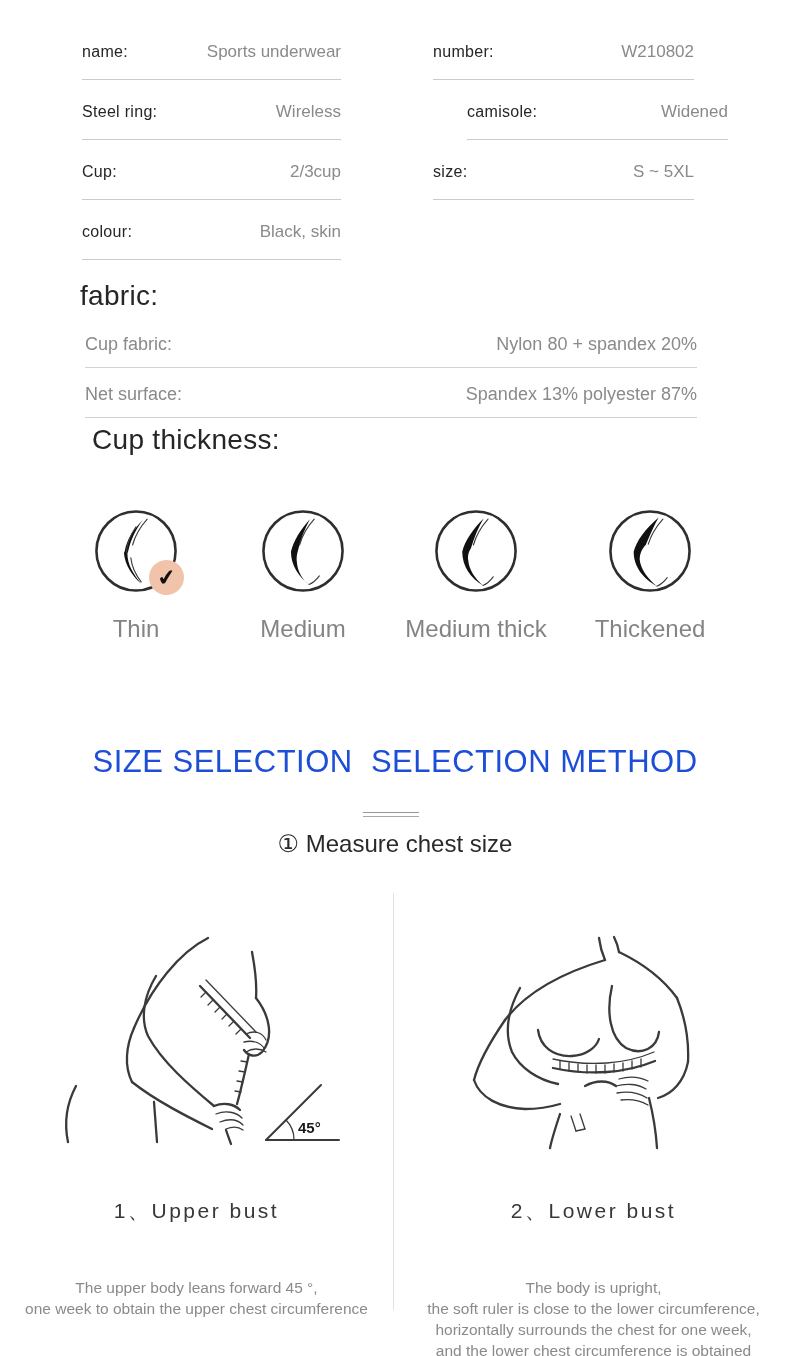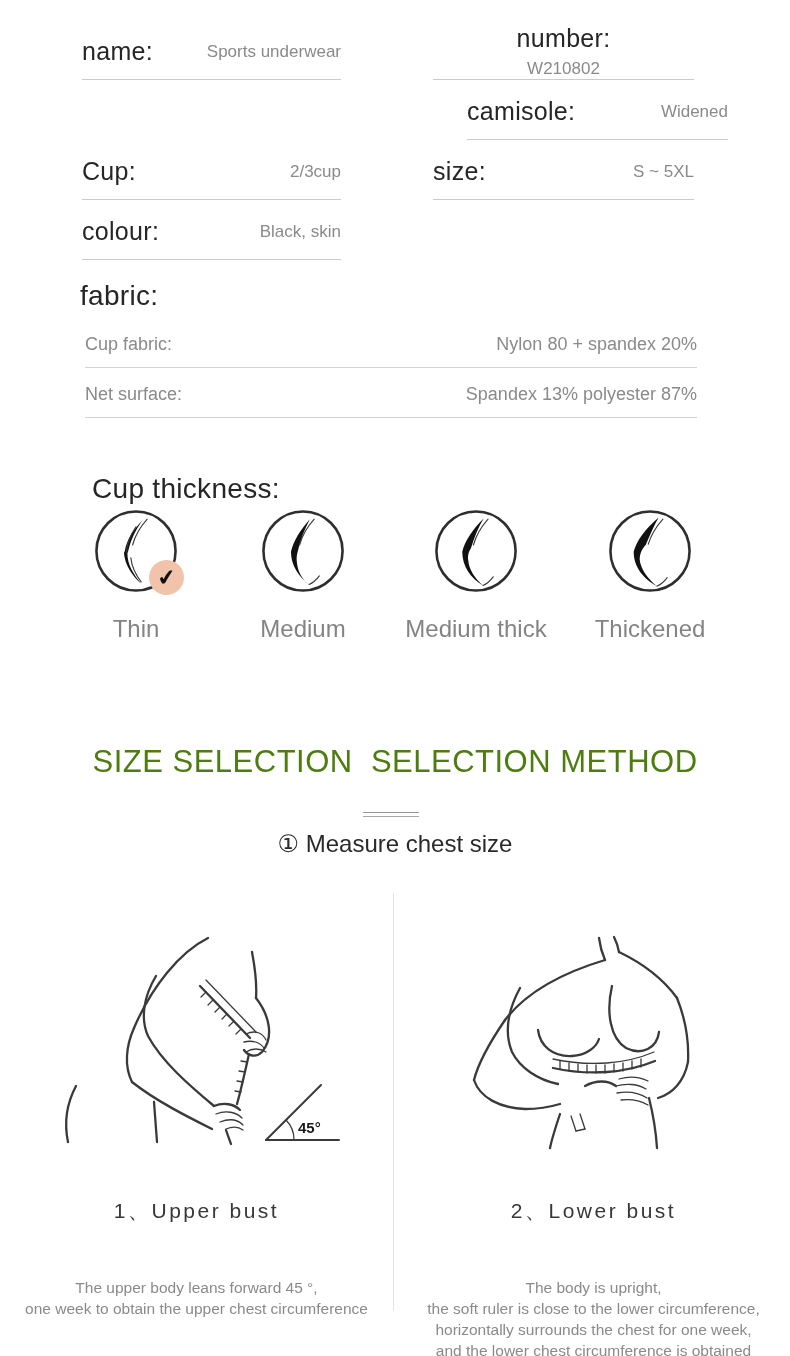--- a/index.html
+++ b/index.html
@@ -5,42 +5,42 @@
   html,body{margin:0;padding:0;background:#fff;}
   .page{
     position:relative;width:790px;height:1356px;margin:0 auto;background:#ffffff;
     font-family:"Liberation Sans","DejaVu Sans",sans-serif;overflow:hidden;
   }
   
   .spec-row{
     position:absolute;height:55px;border-bottom:1px solid #cbcbcb;
     display:flex;align-items:center;justify-content:space-between;
   }
-  .spec-label{font-size:25px;color:#262626;letter-spacing:.3px;}
+  .spec-label{font-size:16px;color:#262626;letter-spacing:.3px;}
   .spec-value{font-size:17px;color:#8a8a8a;}
   .block-heading{position:absolute;font-size:28px;color:#262626;letter-spacing:.3px;}
   .fabric-row{
     position:absolute;left:85px;width:612px;height:46px;border-bottom:1px solid #d2d2d2;
     display:flex;align-items:center;justify-content:space-between;
   }
   .fabric-label,.fabric-value{font-size:18px;color:#8a8a8a;}
   
   .cup-item{position:absolute;top:508px;width:150px;text-align:center;}
   .cup-circle{position:relative;width:86px;height:86px;margin:0 auto;}
   .cup-label{margin-top:21px;font-size:24px;color:#848484;}
   .check-badge{
     position:absolute;left:56px;top:52px;width:35px;height:35px;border-radius:50%;
     background:#f1c3aa;display:flex;align-items:center;justify-content:center;
     transform:rotate(-8deg);z-index:2;
   }
   .check-badge span{font-size:22px;font-weight:bold;color:#101010;font-family:"DejaVu Sans",sans-serif;}
   
   .section-title{
     position:absolute;top:744px;left:0;width:790px;text-align:center;
-    font-size:31px;color:#4d7c0f;letter-spacing:.5px;white-space:pre;
+    font-size:31px;color:#1d4ed8;letter-spacing:.5px;white-space:pre;
   }
   .title-divider{
     position:absolute;top:812px;left:363px;width:56px;height:3px;
     border-top:1px solid #979797;border-bottom:1px solid #a9a9a9;
   }
   .step-heading{
     position:absolute;top:830px;left:0;width:790px;text-align:center;
     font-size:24px;color:#2a2a2a;
   }
   .v-divider{position:absolute;left:393px;top:893px;width:1px;height:417px;background:#e2e2e2;}
@@ -60,30 +60,34 @@
 </style>
 </head>
 <body>
 
 <div class="page">
 
   <div class="spec-row" style="left:82px;top:24px;width:259px;">
     <span class="spec-label">name:</span>
     <span class="spec-value">Sports underwear</span>
   </div>
+  <div class="spec-row" style="left:82px;top:84px;width:259px;">
+    <span class="spec-label">Steel ring:</span>
+    <span class="spec-value">Wireless</span>
+  </div>
   <div class="spec-row" style="left:82px;top:144px;width:259px;">
     <span class="spec-label">Cup:</span>
     <span class="spec-value">2/3cup</span>
   </div>
   <div class="spec-row" style="left:82px;top:204px;width:259px;">
     <span class="spec-label">colour:</span>
     <span class="spec-value">Black, skin</span>
   </div>
 
-  <div class="spec-row" style="left:433px;top:24px;width:261px;flex-direction:column;">
+  <div class="spec-row" style="left:433px;top:24px;width:261px;">
     <span class="spec-label">number:</span>
     <span class="spec-value">W210802</span>
   </div>
   <div class="spec-row" style="left:433px;top:84px;width:261px;margin-left:34px;">
     <span class="spec-label">camisole:</span>
     <span class="spec-value">Widened</span>
   </div>
   <div class="spec-row" style="left:433px;top:144px;width:261px;">
     <span class="spec-label">size:</span>
     <span class="spec-value">S ~ 5XL</span>
@@ -92,21 +96,21 @@
   <div class="block-heading" style="left:80px;top:280px;">fabric:</div>
   <div class="fabric-row" style="top:321px;">
     <span class="fabric-label">Cup fabric:</span>
     <span class="fabric-value">Nylon 80 + spandex 20%</span>
   </div>
   <div class="fabric-row" style="top:371px;">
     <span class="fabric-label">Net surface:</span>
     <span class="fabric-value">Spandex 13% polyester 87%</span>
   </div>
 
-  <div class="block-heading" style="left:92px;top:473px;text-align:right;">Cup thickness:</div>
+  <div class="block-heading" style="left:92px;top:424px;text-align:right;">Cup thickness:</div>
 
   <div class="cup-item" style="left:61px;">
     <div class="cup-circle">
       <svg width="86" height="86" viewBox="0 0 100 100">
         <circle class="cup-outline" cx="50" cy="50" r="46"></circle>
         <path class="cup-fill" d="M58 14 C46 26 39 38 37 50 L36 52 C37 66 45 78 56 88 C47 77 40 66 40 53 L41 50 C44 37 50 24 58 14 Z"></path>
         <path class="thin-stroke" d="M63 13 C55 22 49 32 46 43"></path>
         <path class="thin-stroke" d="M50 22 C43 32 39 42 39 52"></path>
         <path class="thin-stroke" d="M44 58 C45 68 50 78 56 86"></path>
       </svg>

